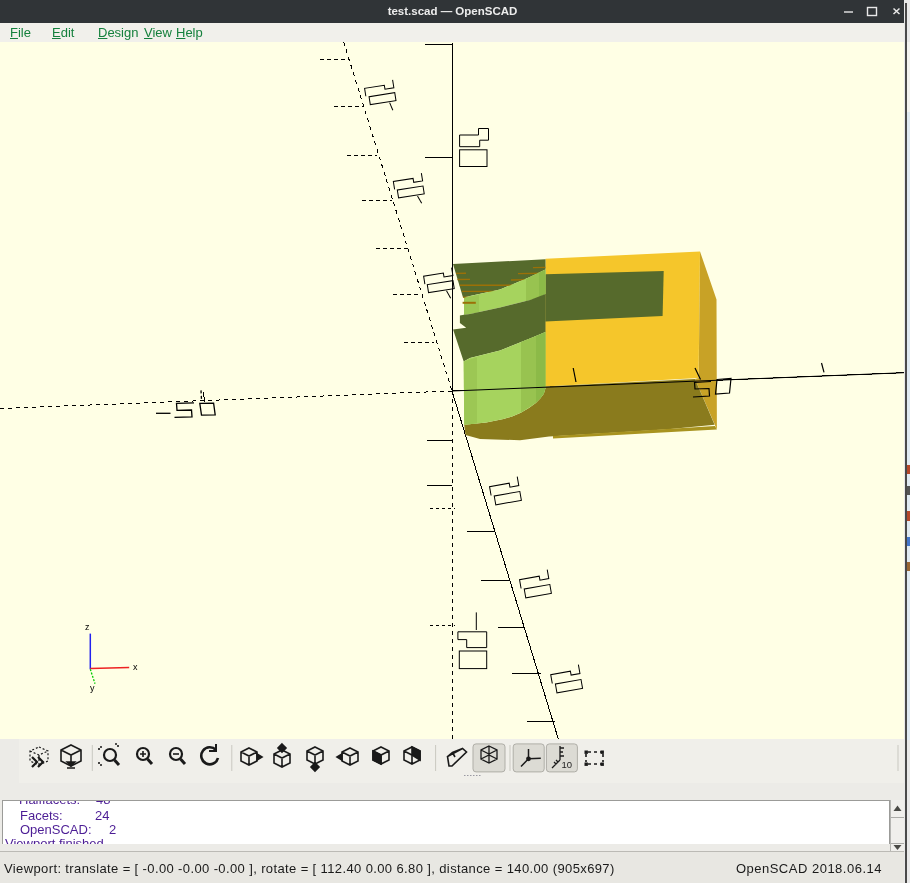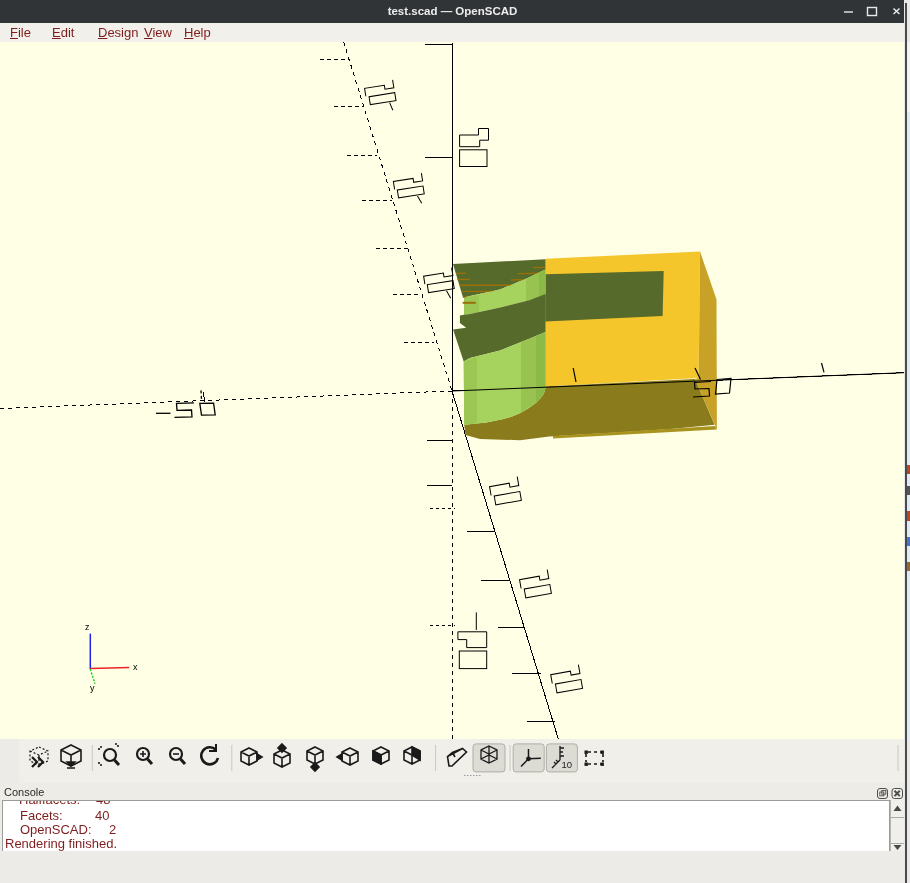--- a/index.html
+++ b/index.html
@@ -2,47 +2,47 @@
 <html><head>
 <meta charset="utf-8">
 <style>
 html,body{margin:0;padding:0;width:910px;height:883px;overflow:hidden;
 font-family:"Liberation Sans",sans-serif;background:#ECEBE7;}
 #page{position:relative;width:910px;height:883px;}
 .abs{position:absolute;}
 #titlebar{left:0;top:0;width:905px;height:23px;background:#303437;color:#E6E6E6;}
 #title{left:0;top:5px;width:905px;text-align:center;font-size:11.5px;font-weight:bold;color:#ECECEC;}
 #menubar{left:0;top:23px;width:905px;height:19px;background:#F1F0EB;}
-.mi{position:absolute;top:25px;font-size:13px;color:#7f1d1d;}
+.mi{position:absolute;top:25px;font-size:13px;color:#15803d;}
 .mi u{text-decoration:underline;}
 #viewport{left:0;top:42px;width:904px;height:697px;background:#FFFFE5;}
 #toolbar{left:0;top:739px;width:905px;height:44px;background:#F0EFEA;margin-left:19px;}
 #consolehdr{left:0;top:783px;width:905px;height:17px;background:#EDECE7;font-size:11px;color:#2A2A2A;}
-#consolebox{left:2px;top:800px;width:888px;height:51px;background:#FFFFFF;border:1px solid #9B9B98;border-bottom:none;box-sizing:border-box;font-size:13px;color:#7f1d1d;overflow:hidden;}
+#consolebox{left:2px;top:800px;width:888px;height:44px;background:#FFFFFF;border:1px solid #9B9B98;border-bottom:none;box-sizing:border-box;font-size:13px;color:#4c1d95;overflow:hidden;}
 #statusbar{left:0;top:851px;width:910px;height:32px;background:#E8E7E2;border-top:1px solid #BBBAB5;box-sizing:border-box;font-size:13px;color:#1A1A1A;}
 #sliver{left:904px;top:0;width:6px;height:883px;background:#E9E9E9;}
 </style>
 </head>
 <body>
 <div id="page">
 
   <div class="abs" id="titlebar"></div>
   <div class="abs" id="title">test.scad — OpenSCAD</div>
   <svg class="abs" style="left:838px;top:0;width:67px;height:23px" viewBox="0 0 67 23">
     <line x1="6" y1="12" x2="15" y2="12" stroke="#E8E8E8" stroke-width="1.4"></line>
     <rect x="29.5" y="7.5" width="9" height="8" fill="none" stroke="#E8E8E8" stroke-width="1.4"></rect>
     <path d="M55.5 8.5 L61.5 14 M61.5 8.5 L55.5 14" stroke="#E8E8E8" stroke-width="1.5"></path>
   </svg>
 
   <div class="abs" id="menubar"></div>
   <div class="mi" style="left:10px"><u>F</u>ile</div>
   <div class="mi" style="left:52px"><u>E</u>dit</div>
   <div class="mi" style="left:98px"><u>D</u>esign</div>
   <div class="mi" style="left:144px"><u>V</u>iew</div>
-  <div class="mi" style="left:184px"><u>H</u>elp</div>
+  <div class="mi" style="left:176px"><u>H</u>elp</div>
 
   <div class="abs" id="viewport">
   <svg width="904" height="697" viewBox="0 0 904 697">
 
     <g stroke="#000" stroke-width="1" fill="none" shape-rendering="crispEdges">
 
       <line x1="452.5" y1="1" x2="452.5" y2="349"></line>
 
       <line x1="452.5" y1="349" x2="452.5" y2="698" stroke-dasharray="4,4"></line>
 
@@ -259,50 +259,44 @@
           <rect x="581.5" y="750.5" width="3.4" height="3.4" fill="#1A1A1A" stroke="none"></rect>
           <rect x="565.5" y="762.5" width="3.4" height="3.4" fill="#1A1A1A" stroke="none"></rect>
           <rect x="581.5" y="762.5" width="3.4" height="3.4" fill="#1A1A1A" stroke="none"></rect>
         </g>
         <line x1="445" y1="775.5" x2="462" y2="775.5" stroke="#9A99A2" stroke-width="1" stroke-dasharray="1.5,1.5"></line>
         <text x="542.5" y="768" font-size="9.5" fill="#222">10</text>
       </g>
     </svg>
   </div>
 
-  <div class="abs" id="consolehdr">
-      <span style="position:absolute;left:4px;top:3px">Console</span>
-    <svg style="position:absolute;left:877px;top:5px" width="27" height="11" viewBox="0 0 27 11">
-      <rect x="0.5" y="0.5" width="10" height="10" rx="2.5" fill="none" stroke="#4E4E4A"></rect>
-      <rect x="2.8" y="4" width="4" height="3.8" fill="none" stroke="#4E4E4A" stroke-width="0.9"></rect>
-      <rect x="4.8" y="2.4" width="4" height="3.8" fill="none" stroke="#4E4E4A" stroke-width="0.9"></rect>
-      <rect x="15" y="0.5" width="10.5" height="10" rx="2.5" fill="none" stroke="#4E4E4A"></rect>
-      <path d="M17.5 2.8 l5.3 5.3 M22.8 2.8 l-5.3 5.3" stroke="#4E4E4A" stroke-width="2" fill="none"></path>
-    </svg>
-  </div>
 
   <div class="abs" id="consolebox">
     <div style="position:absolute;left:16px;top:-9px">Halffacets:</div>
       <div style="position:absolute;left:93px;top:-9px">48</div>
     <div style="position:absolute;left:17px;top:7px">Facets:</div>
-      <div style="position:absolute;left:92px;top:7px">40</div>
+      <div style="position:absolute;left:92px;top:7px">24</div>
     <div style="position:absolute;left:17px;top:21px">OpenSCAD:</div>
       <div style="position:absolute;left:106px;top:21px">2</div>
-    <div style="position:absolute;left:2px;top:35px">Rendering finished.</div>
+    <div style="position:absolute;left:2px;top:35px">Viewport finished.</div>
   </div>
 
   <div class="abs" style="left:890px;top:800px;width:14px;height:51px;background:#F0EFEC;border-left:1px solid #B5B5B2;box-sizing:border-box;">
     <svg width="13" height="51" viewBox="0 0 13 51">
       <line x1="0" y1="17.5" x2="13" y2="17.5" stroke="#ABABA8"></line>
       <line x1="0" y1="43.5" x2="13" y2="43.5" stroke="#ABABA8"></line>
       <path d="M6.5 5.5 L10.5 11 L2.5 11 Z" fill="#4A4A46"></path>
       <path d="M6.5 50 L10.5 45 L2.5 45 Z" fill="#4A4A46"></path>
     </svg>
   </div>
 
+  <div class="abs" id="statusbar">
+    <span style="position:absolute;left:4px;top:9px;white-space:nowrap;letter-spacing:0.38px">Viewport: translate = [ -0.00 -0.00 -0.00 ], rotate = [ 112.40 0.00 6.80 ], distance = 140.00 (905x697)</span>
+    <span style="position:absolute;right:28px;top:9px;letter-spacing:0.5px">OpenSCAD 2018.06.14</span>
+  </div>
 
   <div class="abs" id="sliver"></div>
   <div class="abs" style="left:904.5px;top:3px;width:2px;height:880px;background:#4A4A4A;"></div>
   <div class="abs" style="left:906.5px;top:42px;width:3.5px;height:698px;background:#E0EAF2;"></div>
   <div class="abs" style="left:906.5px;top:42px;width:3.5px;height:70px;background:#F3F3F0;"></div>
   <div class="abs" style="left:906.5px;top:465px;width:3.5px;height:9px;background:#B5482A;"></div>
   <div class="abs" style="left:906.5px;top:486px;width:3.5px;height:9px;background:#555;"></div>
   <div class="abs" style="left:906.5px;top:511px;width:3.5px;height:10px;background:#B5482A;"></div>
   <div class="abs" style="left:906.5px;top:537px;width:3.5px;height:9px;background:#4477CC;"></div>
   <div class="abs" style="left:906.5px;top:562px;width:3.5px;height:9px;background:#996633;"></div>

